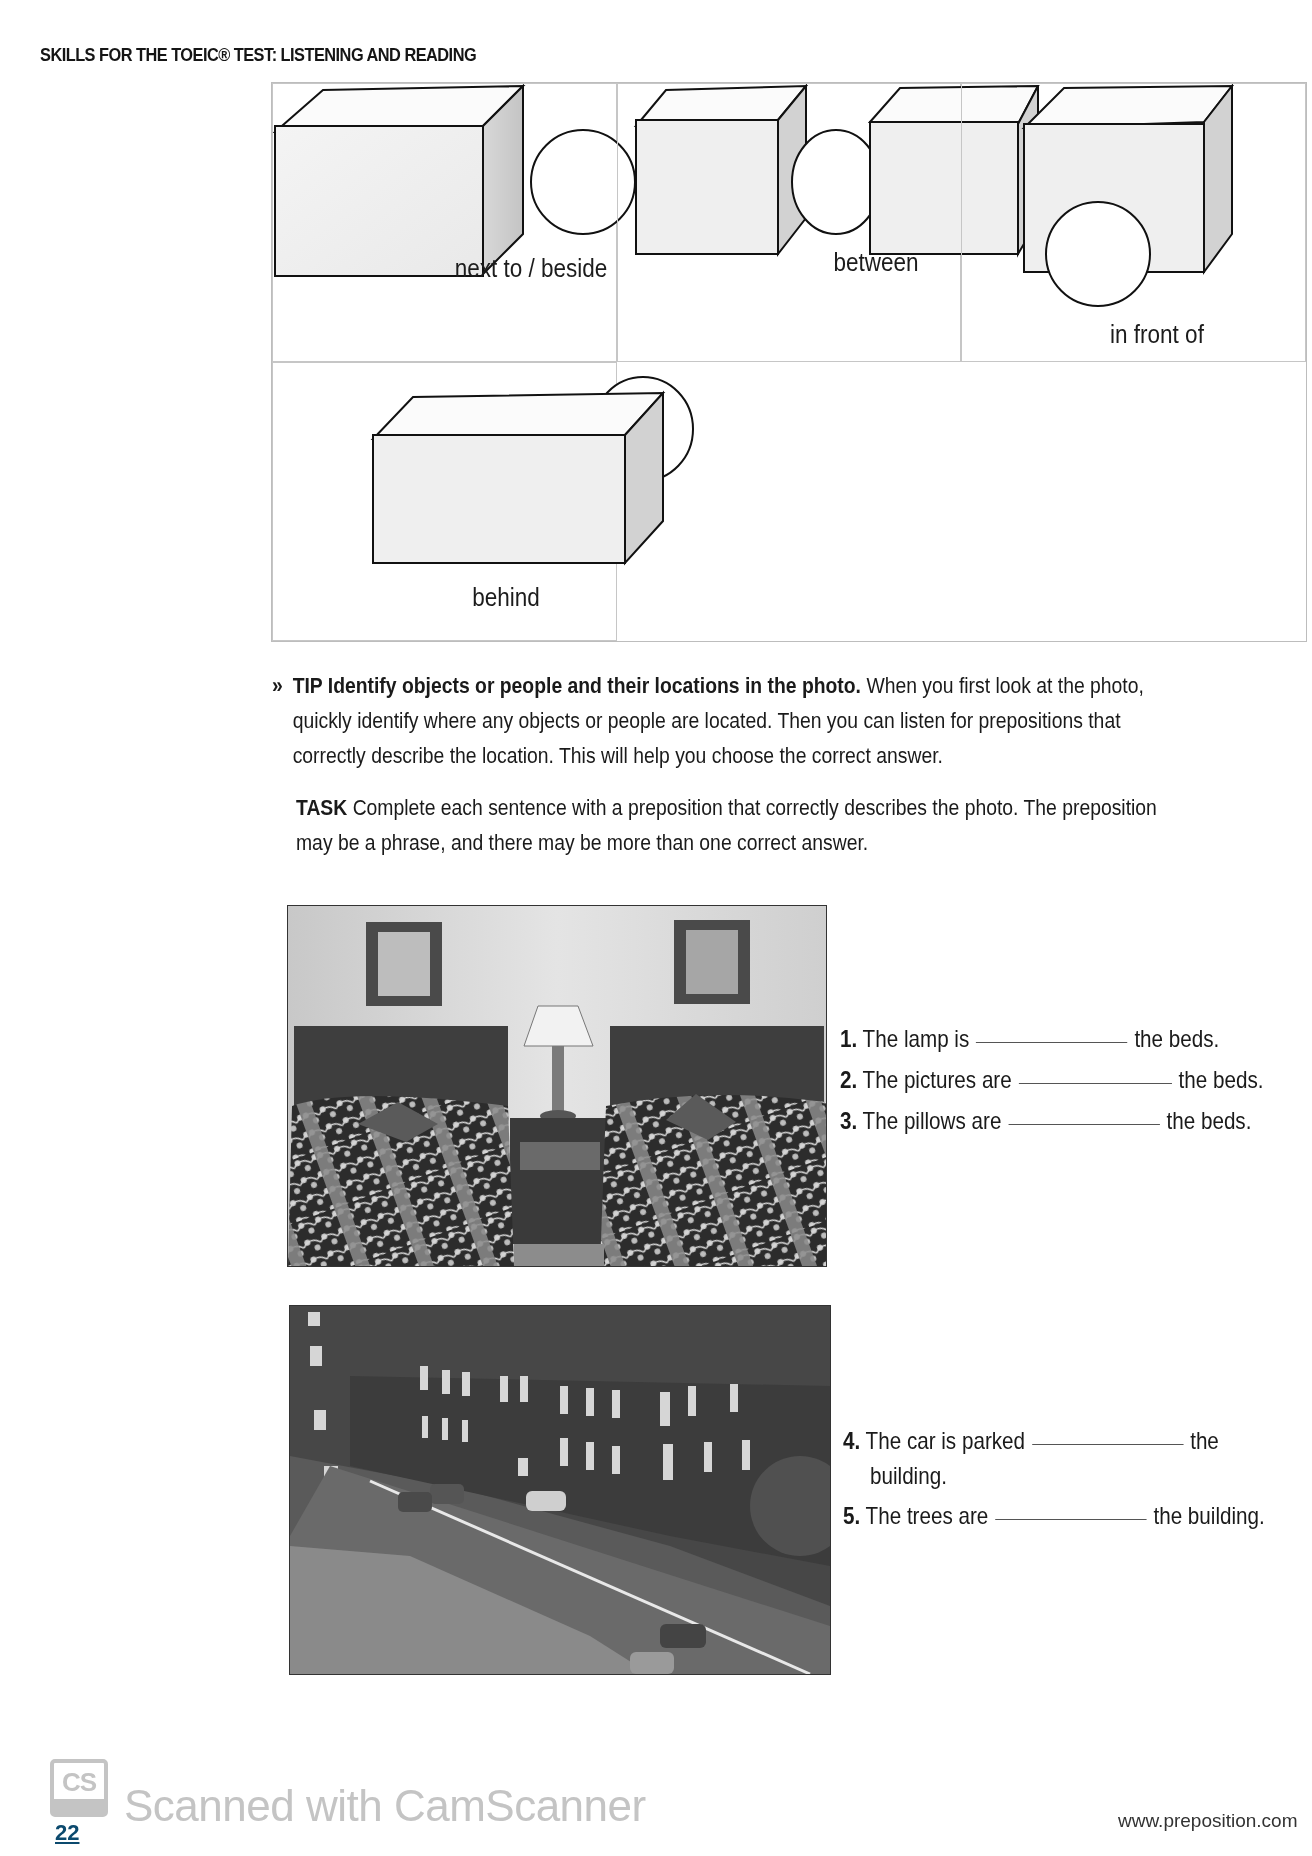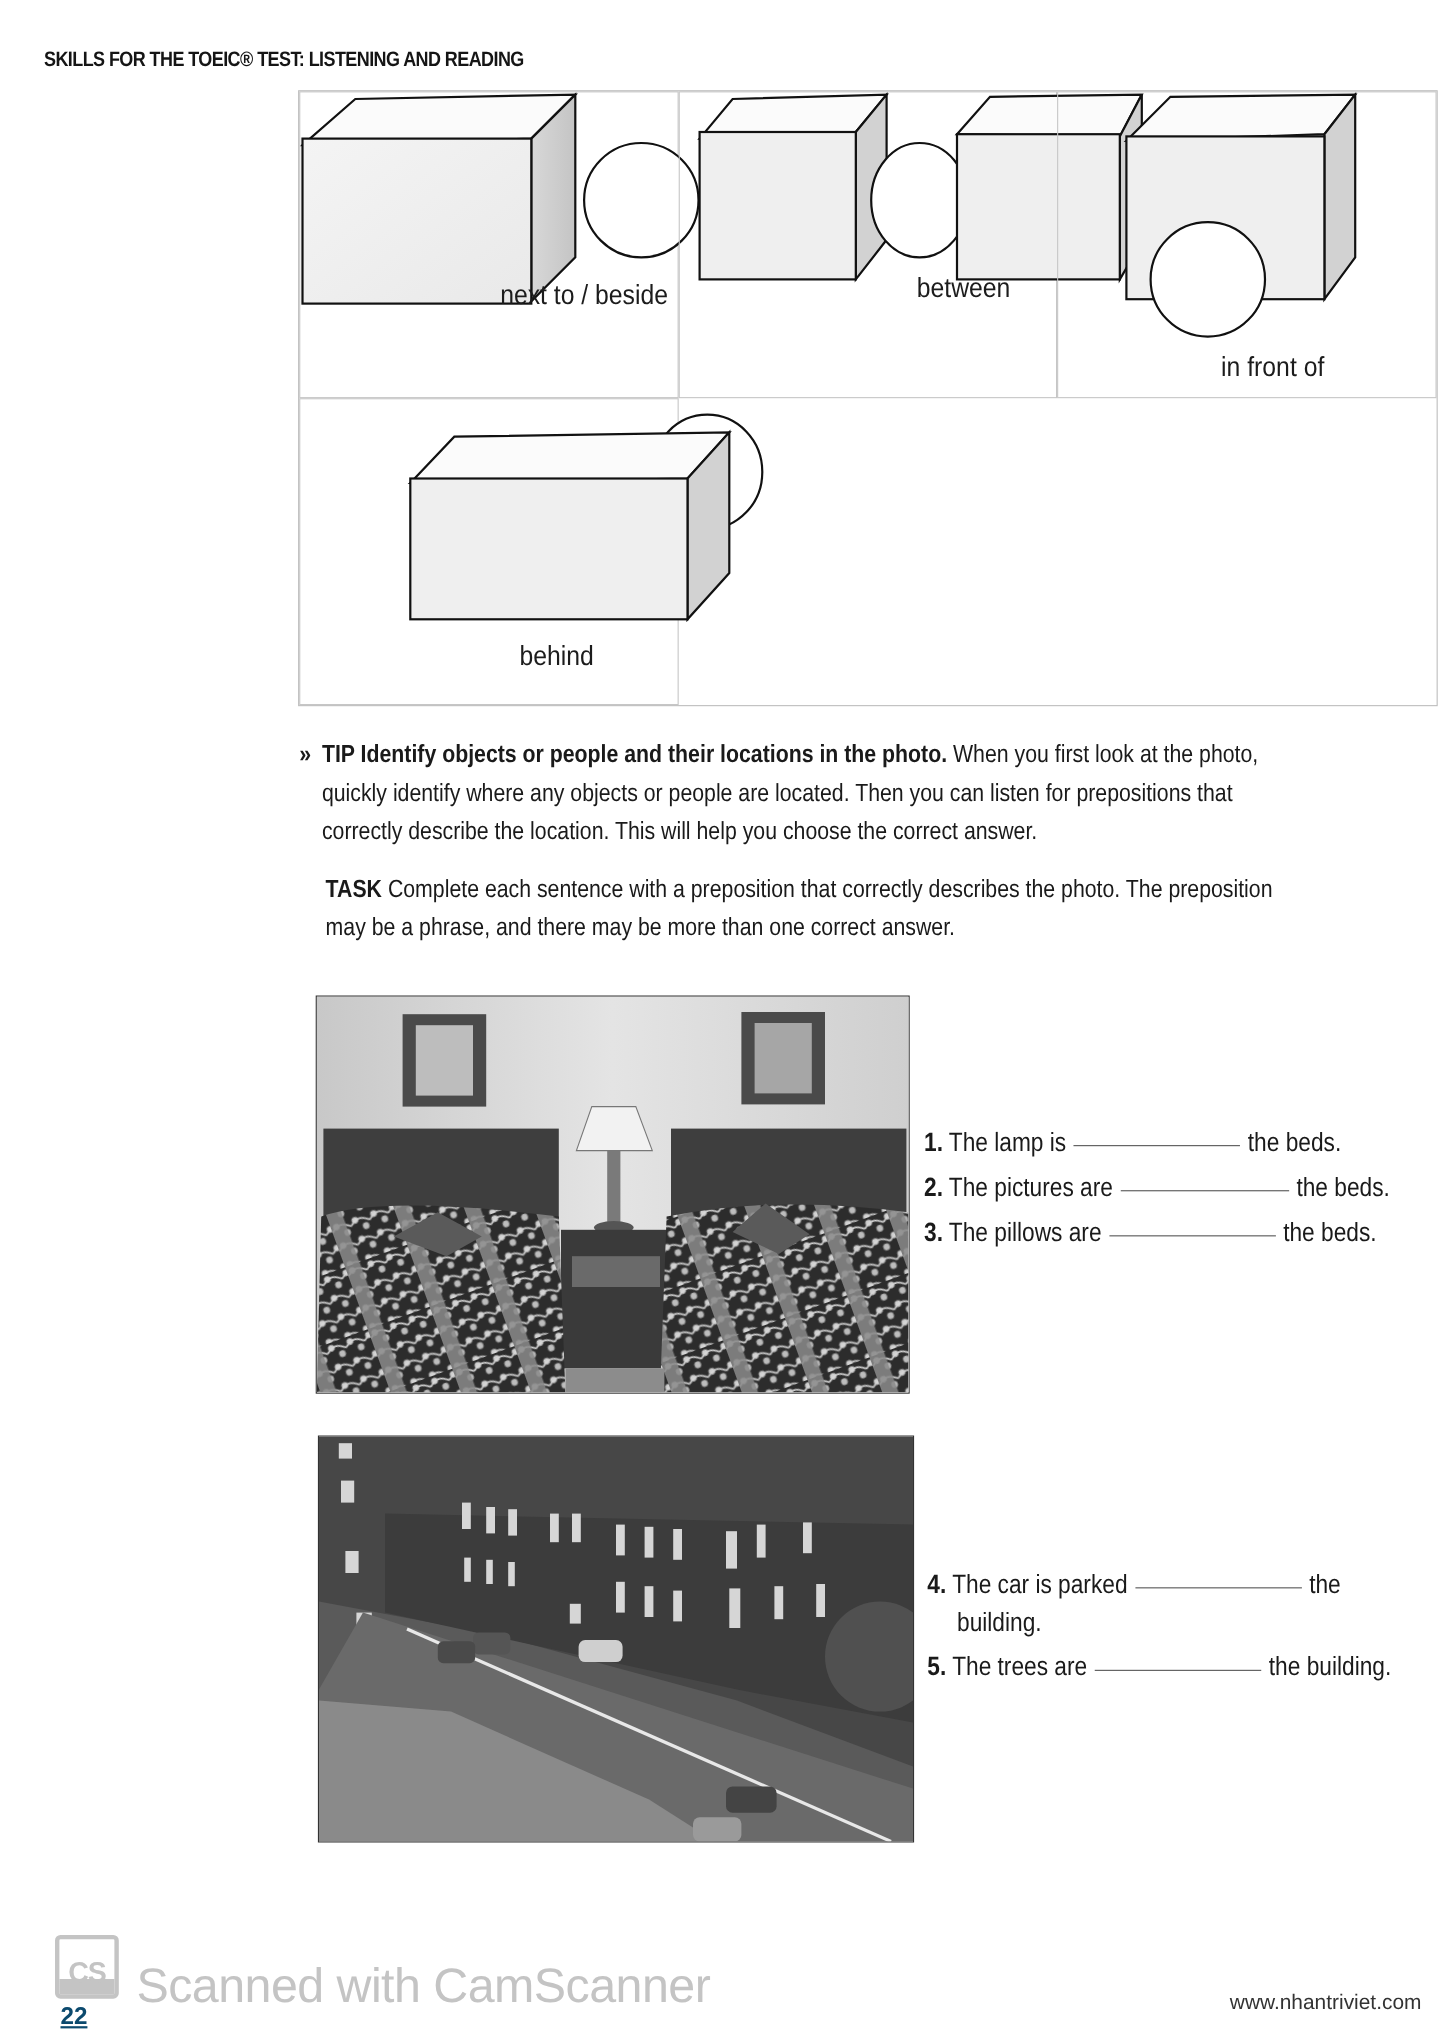--- a/index.html
+++ b/index.html
@@ -49,21 +49,21 @@
   }
   .ex .num { font-weight: bold; }
   .blank { display: inline-block; border-bottom: 1px solid #555; height: 1px; vertical-align: 4px; margin: 0 8px; }
   
   .watermark { left: 50px; top: 1744px; display: flex; align-items: center; }
   .cs-logo {
     width: 58px; height: 58px; border: 4px solid #c4c4c4; border-radius: 5px; box-sizing: border-box;
     position: relative; display: flex; align-items: flex-start; justify-content: center;
     background: linear-gradient(#fff 0 72%, #c4c4c4 72% 100%);
   }
-  .cs-logo span { font-weight: bold; font-size: 26px; color: #c4c4c4; margin-top: 15px; letter-spacing: -1px; }
+  .cs-logo span { font-weight: bold; font-size: 26px; color: #c4c4c4; margin-top: 4px; letter-spacing: -1px; }
   .watermark-text { font-size: 44px; color: #c4c4c4; margin-left: 16px; letter-spacing: -0.5px; margin-top: 37px; }
   .page-num { left: 55px; top: 1820px; font-size: 22px; font-weight: bold; color: #0c4a6e; text-decoration: underline; }
   .site { left: 1118px; top: 1810px; font-size: 19px; color: #333; }
 </style>
 </head>
 <body>
 
 <div class="abs running-header">SKILLS FOR THE TOEIC® TEST: LISTENING AND READING</div>
 
 <div class="abs prep-grid">
@@ -253,13 +253,13 @@
   <span>The trees are</span><span class="blank" style="width:176px;"></span><span>the building.</span>
 </div>
 
 <div class="abs watermark">
   <div class="cs-logo">
       <span>CS</span>
     </div>
   <div class="watermark-text">Scanned with CamScanner</div>
 </div>
 <div class="abs page-num">22</div>
-<div class="abs site">www.nhantriviet.com</div>
+<div class="abs site">www.preposition.com</div>
 
 </body></html>

